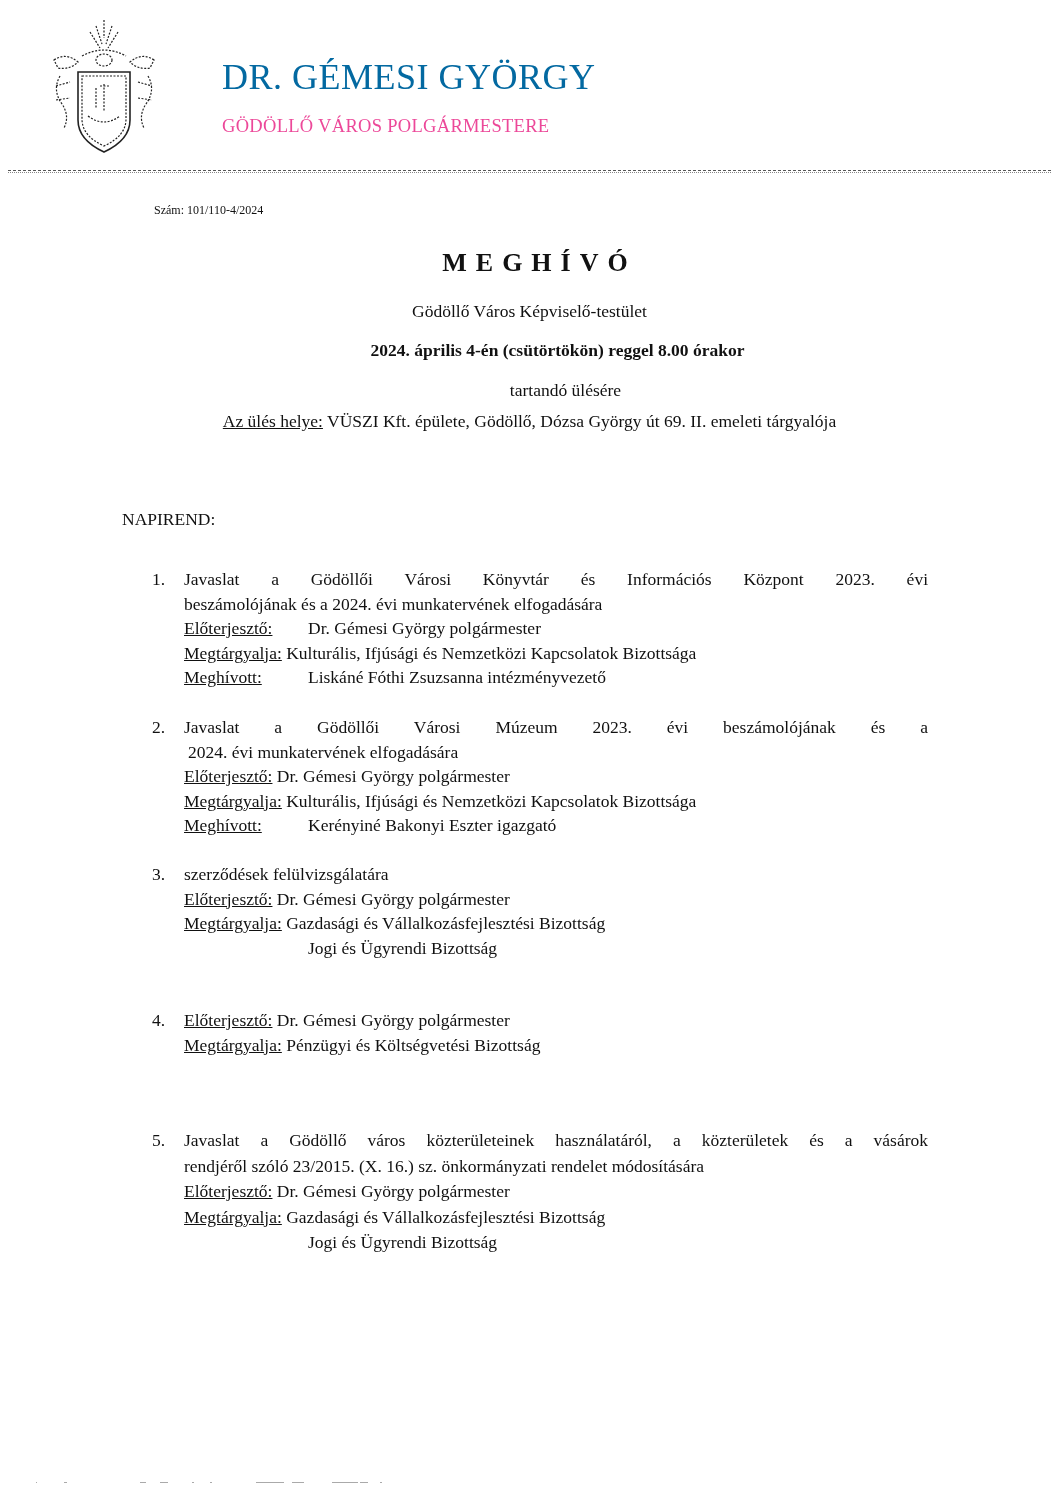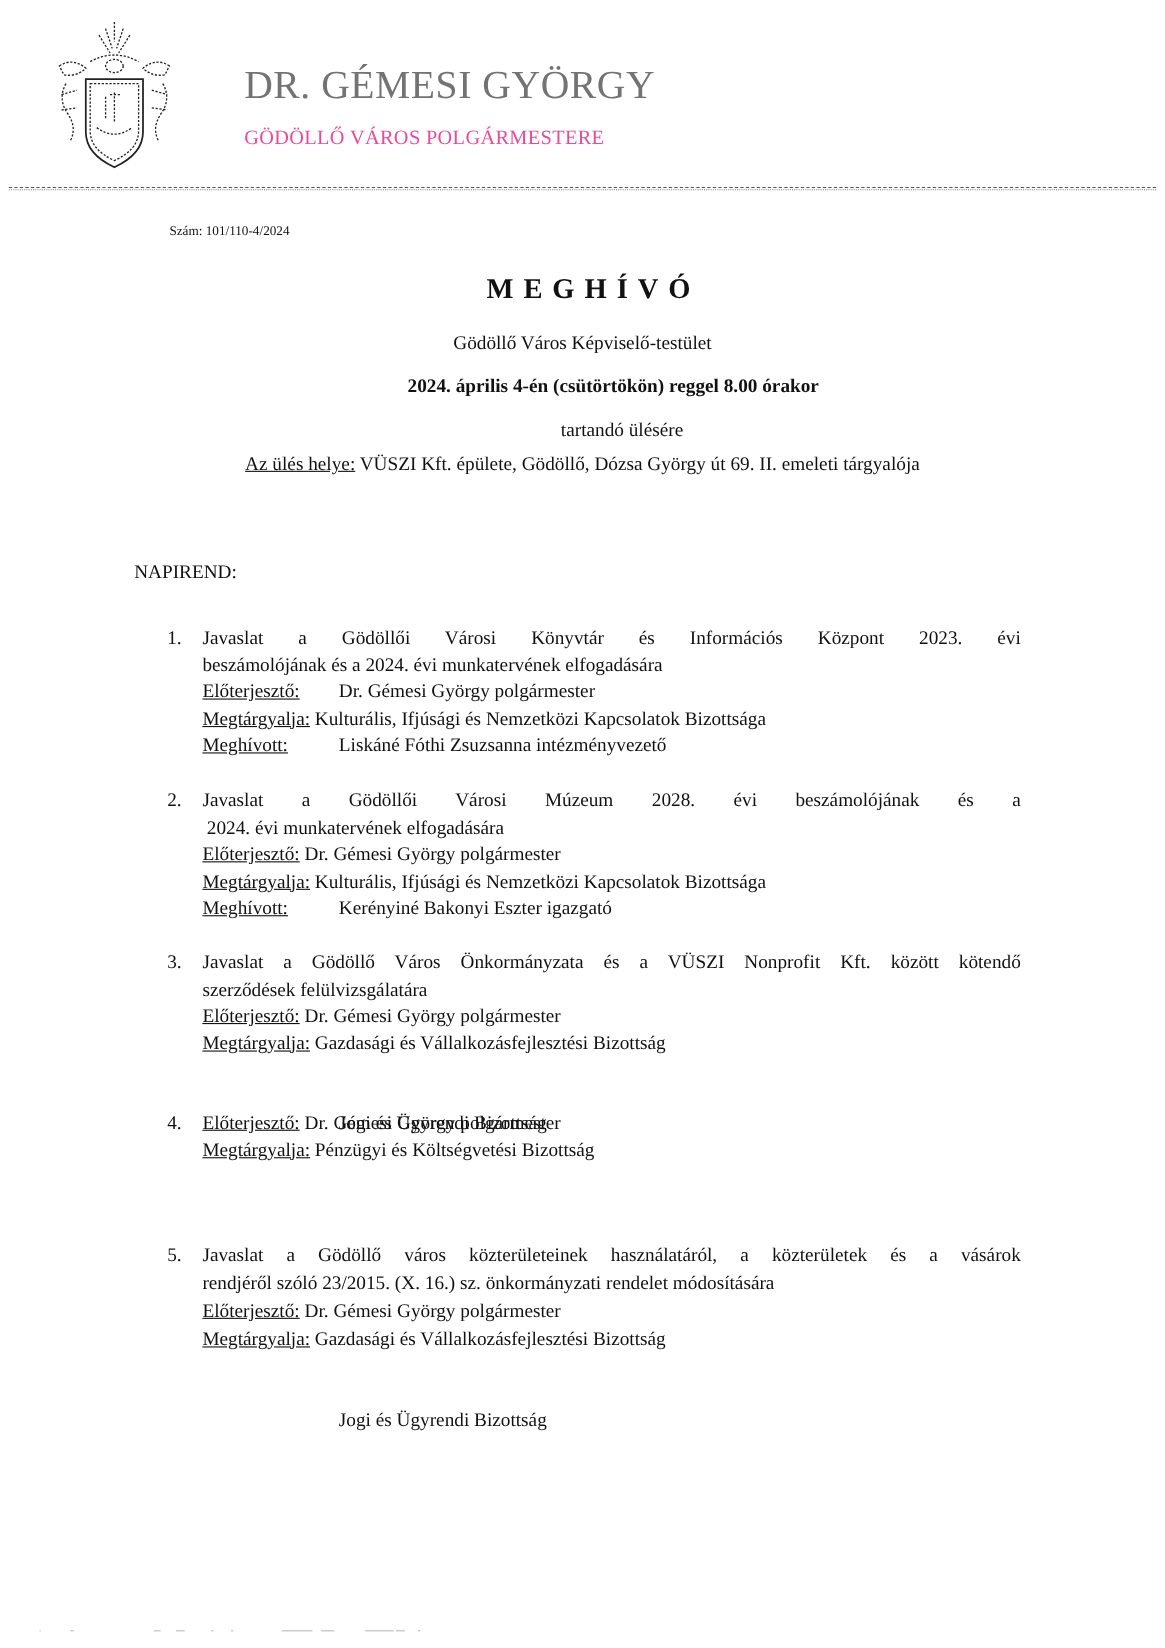--- a/index.html
+++ b/index.html
@@ -21,21 +21,21 @@
     top: 16px;
     width: 120px;
     height: 140px;
   }
   .hdr-name {
     position: absolute;
     left: 222px;
     top: 56px;
     font-size: 36px;
     letter-spacing: 0.5px;
-    color: #737373;
+    color: #0369a1;
     font-weight: normal;
     white-space: nowrap;
   }
   .hdr-sub {
     position: absolute;
     left: 222px;
     top: 116px;
     font-size: 18.5px;
     color: #ec4899;
     letter-spacing: 0.3px;
@@ -97,21 +97,21 @@
     position: absolute;
     left: 0;
     top: 0;
   }
   .agenda .body {
     margin-left: 32px;
   }
   .row { white-space: nowrap; }
   .lbl { text-decoration: underline; }
   .lbl-pad { display: inline-block; width: 124px; }
-  .cont { padding-left: 124px; margin-top: 48px; }
+  .cont { padding-left: 124px; }
   .just-line {
     display: block;
     text-align: justify;
     text-align-last: justify;
   }
 
   .footer-dots {
     position: absolute;
     left: 30px;
     top: 1482px;
@@ -162,32 +162,31 @@
     <div class="row">beszámolójának és a 2024. évi munkatervének elfogadására</div>
     <div class="row"><span class="lbl-pad"><span class="lbl">Előterjesztő:</span></span><span>Dr. Gémesi György polgármester</span></div>
     <div class="row"><span class="lbl">Megtárgyalja:</span> <span>Kulturális, Ifjúsági és Nemzetközi Kapcsolatok Bizottsága</span></div>
     <div class="row"><span class="lbl-pad"><span class="lbl">Meghívott:</span></span><span>Liskáné Fóthi Zsuzsanna intézményvezető</span></div>
   </div>
 </div>
 
 <div class="agenda" style="top:715px;">
   <span class="num">2.</span>
   <div class="body">
-    <span class="just-line">Javaslat a Gödöllői Városi Múzeum 2028. évi beszámolójának és a</span>
+    <span class="just-line">Javaslat a Gödöllői Városi Múzeum 2023. évi beszámolójának és a</span>
     <div class="row" style="padding-left:4px;">2024. évi munkatervének elfogadására</div>
     <div class="row"><span class="lbl">Előterjesztő:</span> <span>Dr. Gémesi György polgármester</span></div>
     <div class="row"><span class="lbl">Megtárgyalja:</span> <span>Kulturális, Ifjúsági és Nemzetközi Kapcsolatok Bizottsága</span></div>
     <div class="row"><span class="lbl-pad"><span class="lbl">Meghívott:</span></span><span>Kerényiné Bakonyi Eszter igazgató</span></div>
   </div>
 </div>
 
 <div class="agenda" style="top:862px;">
   <span class="num">3.</span>
   <div class="body">
-    <span class="just-line">Javaslat a Gödöllő Város Önkormányzata és a VÜSZI Nonprofit Kft. között kötendő</span>
     <div class="row">szerződések felülvizsgálatára</div>
     <div class="row"><span class="lbl">Előterjesztő:</span> <span>Dr. Gémesi György polgármester</span></div>
     <div class="row"><span class="lbl">Megtárgyalja:</span> <span>Gazdasági és Vállalkozásfejlesztési Bizottság</span></div>
     <div class="row cont">Jogi és Ügyrendi Bizottság</div>
   </div>
 </div>
 
 <div class="agenda" style="top:1008px;">
   <span class="num">4.</span>
   <div class="body">

